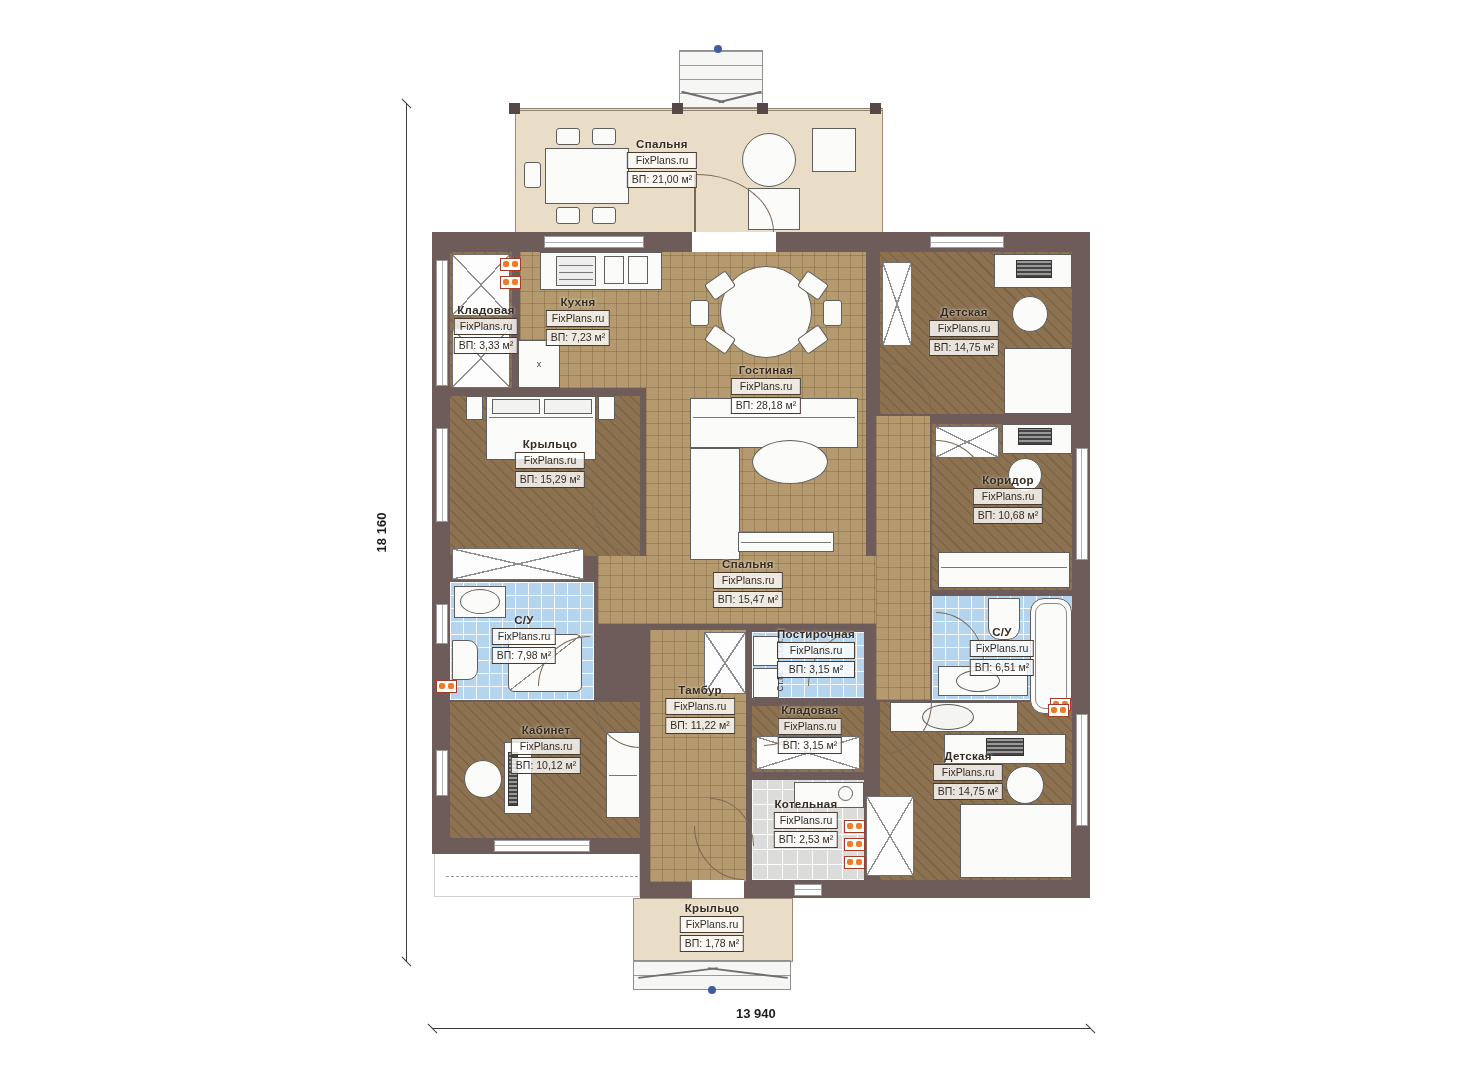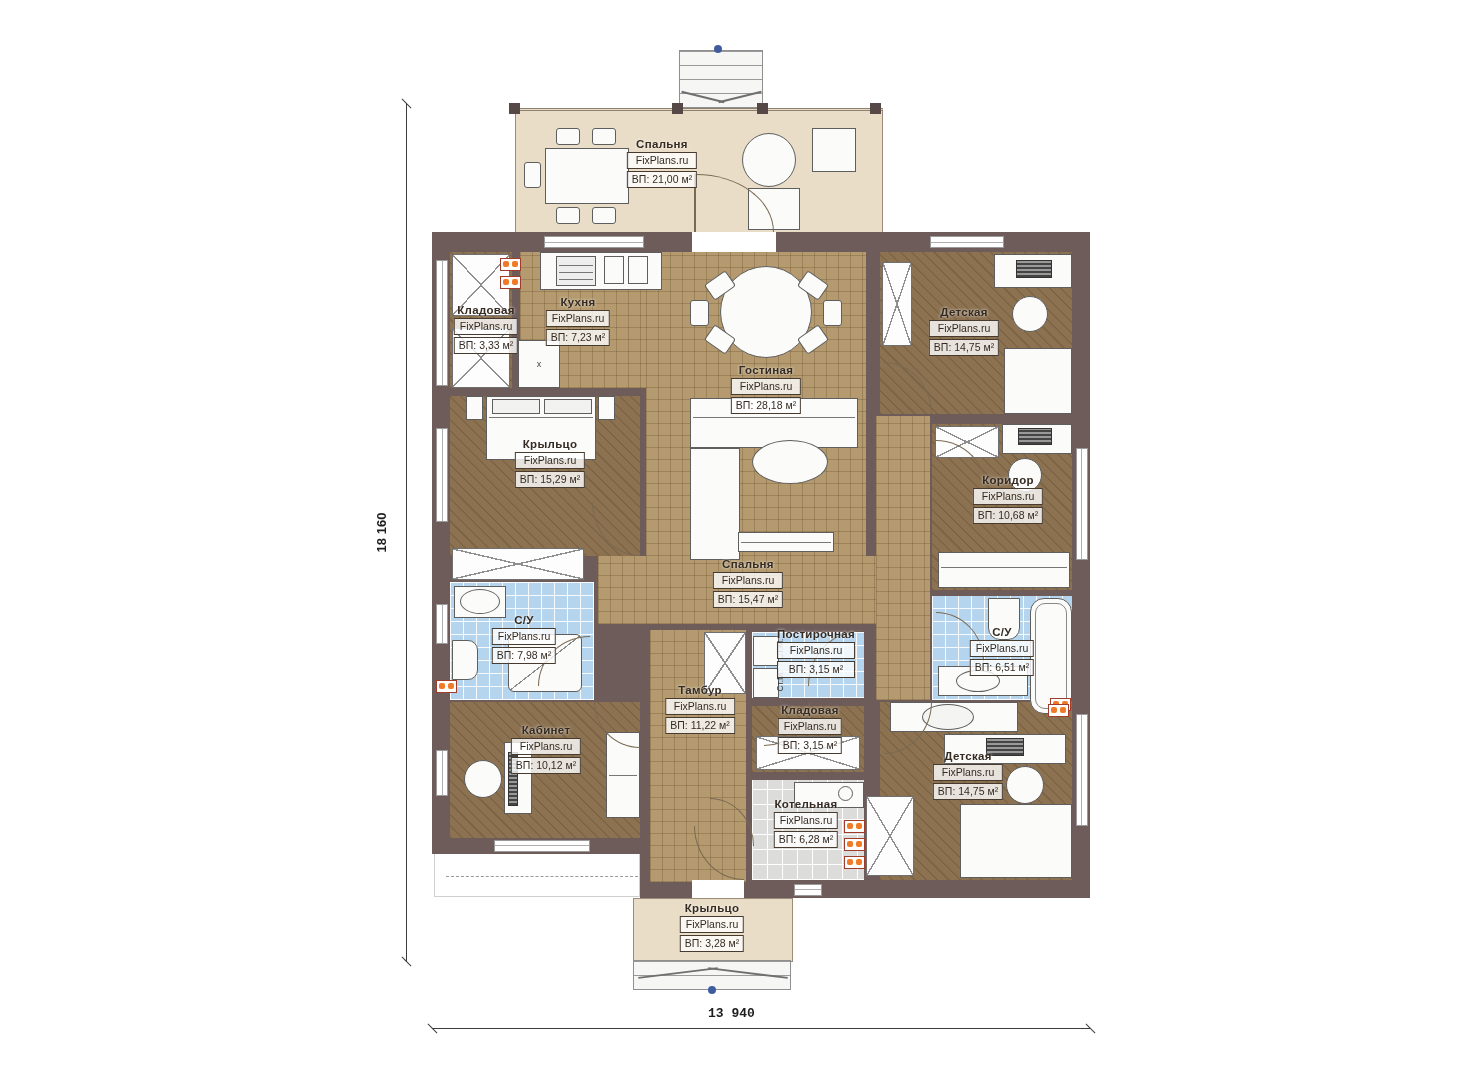--- a/index.html
+++ b/index.html
@@ -83,21 +83,21 @@
 <div id="scene">
 
   <div class="dimline" style="left:406px;top:103px;width:1px;height:859px;"></div>
   <div class="dimtick" style="left:400px;top:103px;"></div>
   <div class="dimtick" style="left:400px;top:961px;"></div>
   <div class="dimtext rot" style="left:362px;top:525px;">18 160</div>
 
   <div class="dimline" style="left:432px;top:1028px;width:658px;height:1px;"></div>
   <div class="dimtick" style="left:426px;top:1028px;"></div>
   <div class="dimtick" style="left:1084px;top:1028px;"></div>
-  <div class="dimtext" style="left:708px;top:1006px;font-family:Liberation Mono, monospace;">13 940</div>
+  <div class="dimtext" style="left:736px;top:1006px;">13 940</div>
 
   <div class="stairs" style="left:679px;top:50px;width:84px;height:58px;"></div>
   <div class="chev" style="left:681px;top:96px;width:44px;transform:rotate(14deg);"></div>
   <div class="chev" style="left:718px;top:96px;width:44px;transform:rotate(-14deg);"></div>
   <div class="bluedot" style="left:714px;top:45px;"></div>
 
   <div class="terrace" style="left:515px;top:108px;width:366px;height:124px;border-top:3px double #8c8070;"></div>
   <div class="post" style="left:509px;top:103px;"></div>
   <div class="post" style="left:672px;top:103px;"></div>
   <div class="post" style="left:757px;top:103px;"></div>
@@ -336,26 +336,26 @@
     <span class="rl-box">ВП: 3,15 м²</span>
   </div>
   <div class="room-label" style="left:546px;top:724px;">
     <div class="rl-name">Кабинет</div>
     <span class="rl-box">FixPlans.ru</span>
     <span class="rl-box">ВП: 10,12 м²</span>
   </div>
   <div class="room-label" style="left:806px;top:798px;">
     <div class="rl-name">Котельная</div>
     <span class="rl-box">FixPlans.ru</span>
-    <span class="rl-box">ВП: 6,28 м²</span>
+    <span class="rl-box">ВП: 2,53 м²</span>
   </div>
   <div class="room-label" style="left:968px;top:750px;">
     <div class="rl-name">Детская</div>
     <span class="rl-box">FixPlans.ru</span>
     <span class="rl-box">ВП: 14,75 м²</span>
   </div>
   <div class="room-label" style="left:712px;top:902px;">
     <div class="rl-name">Крыльцо</div>
     <span class="rl-box">FixPlans.ru</span>
-    <span class="rl-box">ВП: 3,28 м²</span>
+    <span class="rl-box">ВП: 1,78 м²</span>
   </div>
 
 </div>
 
 </body></html>

